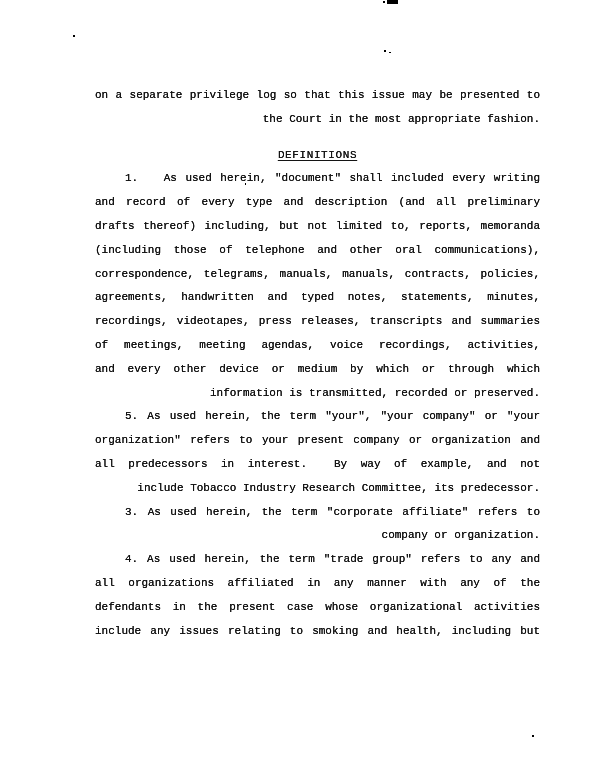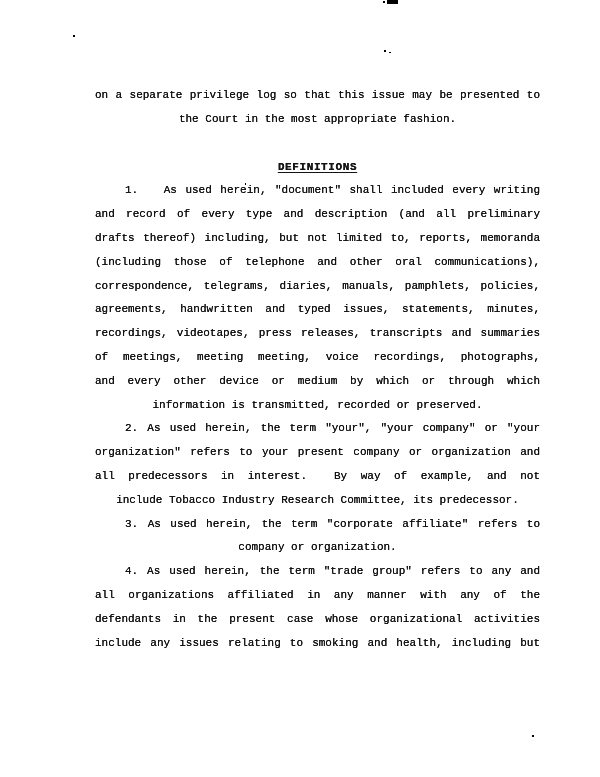--- a/index.html
+++ b/index.html
@@ -20,37 +20,37 @@
     position: absolute;
     left: 95px;
     top: 84px;
     width: 445px;
     font-size: 11px;
     line-height: 23.8px;
     text-shadow: 0 0 0.45px #000;
   }
   .ln {
     min-height: 23.8px;
-    text-align: center;
+    text-align: right;
     white-space: normal;
   }
   
   .jl {
     text-align: justify;
     text-align-last: justify;
   }
   
   .ind {
     padding-left: 30px;
   }
   .hd {
-    margin-top: 24px;
+    margin-top: 12px;
     text-align: right;
     text-align-last: center;
-    font-weight: bold;
+    font-weight: normal;
     letter-spacing: 0.6px;
     text-decoration: underline;
     text-underline-offset: 2px;
   }
   
   .art {
     position: absolute;
     background: #000;
   }
   .a-topbar   { left: 387px; top: 0;     width: 11px; height: 4px; }
@@ -78,28 +78,28 @@
 
     <div class="ln jl">on a separate privilege log so that this issue may be presented to</div>
     <div class="ln">the Court in the most appropriate fashion.</div>
 
     <div class="ln hd">DEFINITIONS</div>
 
     <div class="ln jl ind">1.&nbsp;&nbsp; As used herein, "document" shall included every writing</div>
     <div class="ln jl">and record of every type and description (and all preliminary</div>
     <div class="ln jl">drafts thereof) including, but not limited to, reports, memoranda</div>
     <div class="ln jl">(including those of telephone and other oral communications),</div>
-    <div class="ln jl">correspondence, telegrams, diaries, manuals, pamphlets, policies,</div>
-    <div class="ln jl">agreements, handwritten and typed issues, statements, minutes,</div>
+    <div class="ln jl">correspondence, telegrams, manuals, manuals, contracts, policies,</div>
+    <div class="ln jl">agreements, handwritten and typed notes, statements, minutes,</div>
     <div class="ln jl">recordings, videotapes, press releases, transcripts and summaries</div>
-    <div class="ln jl">of meetings, meeting meeting, voice recordings, photographs,</div>
+    <div class="ln jl">of meetings, meeting agendas, voice recordings, activities,</div>
     <div class="ln jl">and every other device or medium by which or through which</div>
     <div class="ln">information is transmitted, recorded or preserved.</div>
 
-    <div class="ln jl ind">2. As used herein, the term "your", "your company" or "your</div>
+    <div class="ln jl ind">5. As used herein, the term "your", "your company" or "your</div>
     <div class="ln jl">organization" refers to your present company or organization and</div>
     <div class="ln jl">all predecessors in interest.&nbsp; By way of example, and not</div>
     <div class="ln">include Tobacco Industry Research Committee, its predecessor.</div>
 
     <div class="ln jl ind">3. As used herein, the term "corporate affiliate" refers to</div>
     <div class="ln">company or organization.</div>
 
     <div class="ln jl ind">4. As used herein, the term "trade group" refers to any and</div>
     <div class="ln jl">all organizations affiliated in any manner with any of the</div>
     <div class="ln jl">defendants in the present case whose organizational activities</div>

